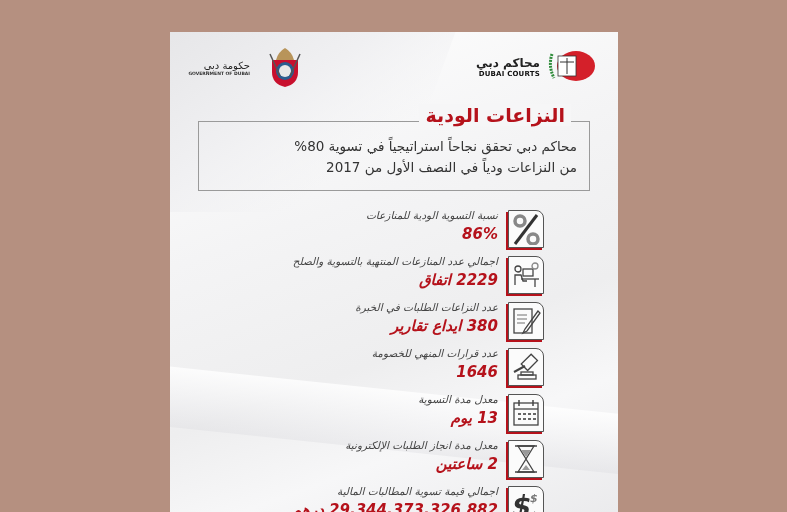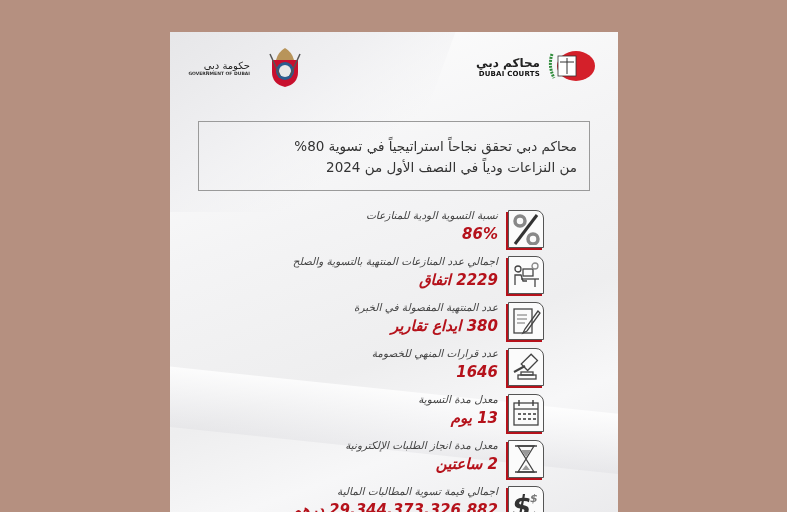--- a/index.html
+++ b/index.html
@@ -59,23 +59,24 @@
         <ellipse cx="30" cy="18" rx="19" ry="15" fill="#d4202a"></ellipse>
         <path d="M6 6 Q2 18 8 30" stroke="#2e8b3a" stroke-width="3" fill="none" stroke-dasharray="2 1"></path>
         <rect x="12" y="8" width="18" height="20" fill="#fff" stroke="#333" stroke-width="0.8"></rect>
         <line x1="14" y1="14" x2="28" y2="14" stroke="#333" stroke-width="1"></line>
         <line x1="21" y1="10" x2="21" y2="26" stroke="#333" stroke-width="1"></line>
       </svg>
     </div>
   </div>
 
   <div class="title-box">
+    <div class="title">النزاعات الودية</div>
     <div class="subtitle">
       <div>محاكم دبي تحقق نجاحاً استراتيجياً في تسوية 80%</div>
-      <div>من النزاعات ودياً في النصف الأول من 2024</div>
+      <div>من النزاعات ودياً في النصف الأول من 2017</div>
     </div>
   </div>
 
   <div class="stats">
     <div class="stat">
       <div class="label">نسبة التسوية الودية للمنازعات</div>
       <div class="value">86%</div>
       <div class="icon-box">
         <svg viewBox="0 0 30 32">
             <circle cx="9" cy="8" r="5" fill="none" stroke="#888" stroke-width="3.5"></circle>
@@ -92,21 +93,21 @@
             <circle cx="7" cy="10" r="3" fill="none" stroke="#444" stroke-width="1.3"></circle>
             <path d="M4 26 L4 16 L10 16 L12 22 L16 22" fill="none" stroke="#444" stroke-width="1.3"></path>
             <rect x="12" y="10" width="10" height="7" fill="none" stroke="#444" stroke-width="1.3"></rect>
             <circle cx="24" cy="7" r="3" fill="none" stroke="#888" stroke-width="1.3"></circle>
             <line x1="10" y1="20" x2="28" y2="20" stroke="#444" stroke-width="1.3"></line>
             <line x1="24" y1="20" x2="24" y2="28" stroke="#444" stroke-width="1.3"></line>
           </svg>
       </div>
     </div>
     <div class="stat">
-      <div class="label">عدد المنتهية المفصولة في الخبرة</div>
+      <div class="label">عدد النزاعات الطلبات في الخبرة</div>
       <div class="value">380 ايداع تقارير</div>
       <div class="icon-box">
         <svg viewBox="0 0 30 32">
             <rect x="3" y="4" width="18" height="24" fill="none" stroke="#444" stroke-width="1.3"></rect>
             <line x1="6" y1="10" x2="16" y2="10" stroke="#888" stroke-width="1.2"></line>
             <line x1="6" y1="14" x2="16" y2="14" stroke="#888" stroke-width="1.2"></line>
             <line x1="6" y1="18" x2="14" y2="18" stroke="#888" stroke-width="1.2"></line>
             <path d="M27 6 L14 24 L12 28 L16 26 L29 8 Z" fill="none" stroke="#444" stroke-width="1.3"></path>
           </svg>
       </div>

